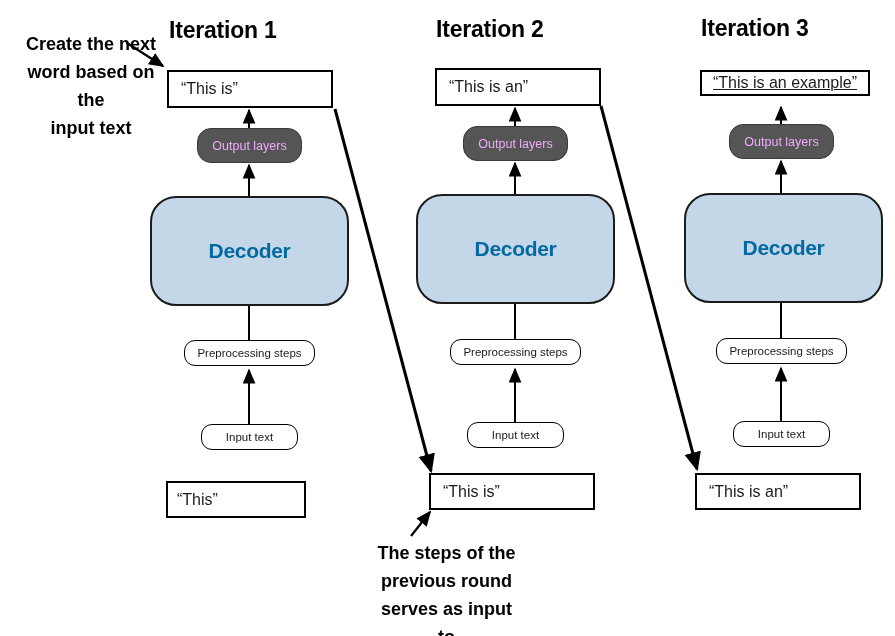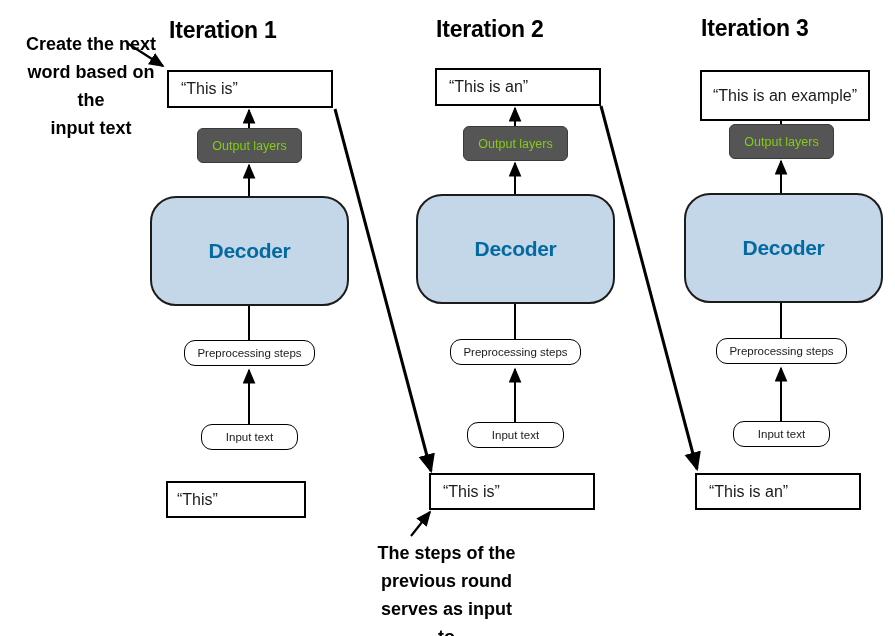--- a/index.html
+++ b/index.html
@@ -43,22 +43,22 @@
     color: #1a1a1a;
     padding: 0 12px;
     white-space: nowrap;
   }
   .text-box.center { justify-content: center; padding: 0 6px; }
 
   
   .output-layers {
     background: #555555;
     border: 1.5px solid #3a3a3a;
-    border-radius: 6px;
-    color: #84cc16;
+    border-radius: 14px;
+    color: #f0abfc;
     font-size: 12.5px;
     display: flex;
     align-items: center;
     justify-content: center;
     white-space: nowrap;
   }
 
   
   .decoder {
     background: #c3d7e9;
@@ -184,21 +184,21 @@
   <div class="abs decoder" style="left:416px; top:194px; width:199px; height:110px;">Decoder</div>
 
   <div class="abs pill" style="left:450px; top:339px; width:131px; height:26px;">Preprocessing steps</div>
 
   <div class="abs pill" style="left:467px; top:422px; width:97px; height:26px;">Input text</div>
 
   <div class="abs text-box" style="left:429px; top:473px; width:166px; height:37px;">“This is”</div>
 
   <div class="abs col-title" style="left:701px; top:15px; width:162px;">Iteration 3</div>
 
-  <div class="abs text-box center" style="left:700px; top:70px; width:170px; height:51px;">“This is an example”</div>
+  <div class="abs text-box center" style="left:700px; top:70px; width:170px; height:26px;text-decoration:underline;">“This is an example”</div>
 
   <div class="abs output-layers" style="left:729px; top:124px; width:105px; height:35px;">Output layers</div>
 
   <div class="abs decoder" style="left:684px; top:193px; width:199px; height:110px;">Decoder</div>
 
   <div class="abs pill" style="left:716px; top:338px; width:131px; height:26px;">Preprocessing steps</div>
 
   <div class="abs pill" style="left:733px; top:421px; width:97px; height:26px;">Input text</div>
 
   <div class="abs text-box" style="left:695px; top:473px; width:166px; height:37px;">“This is an”</div>

